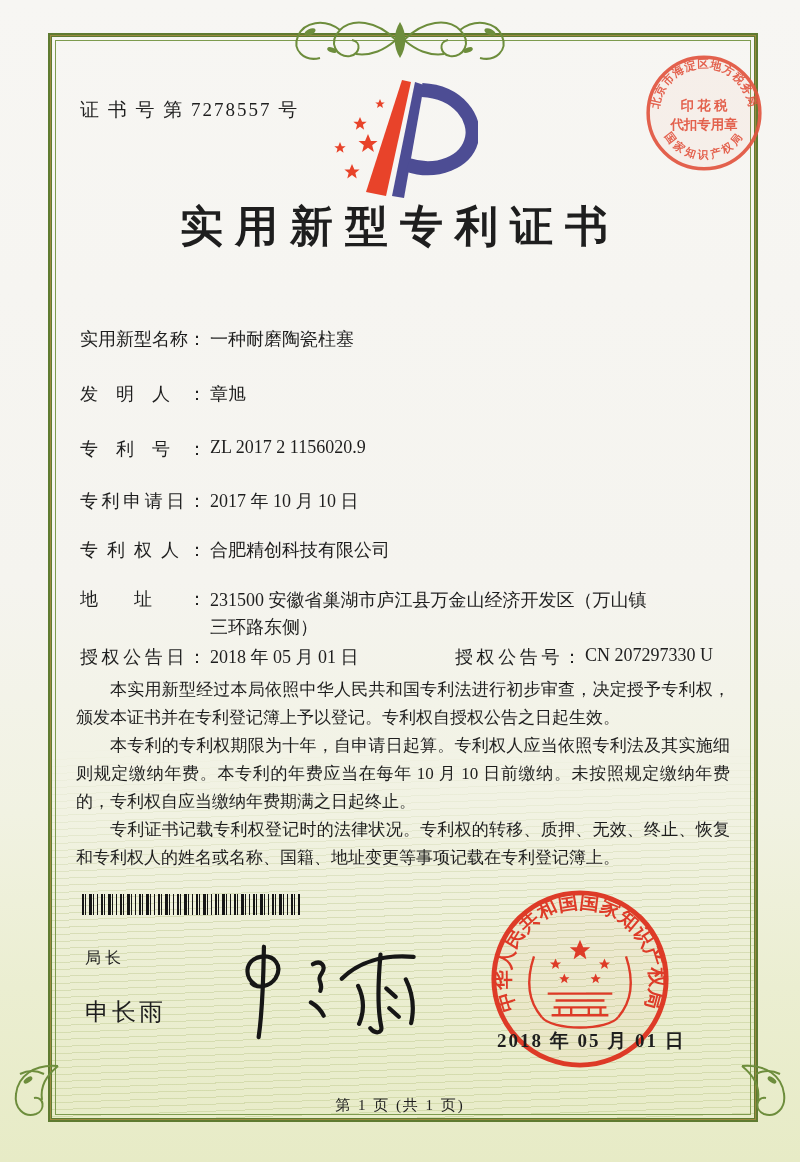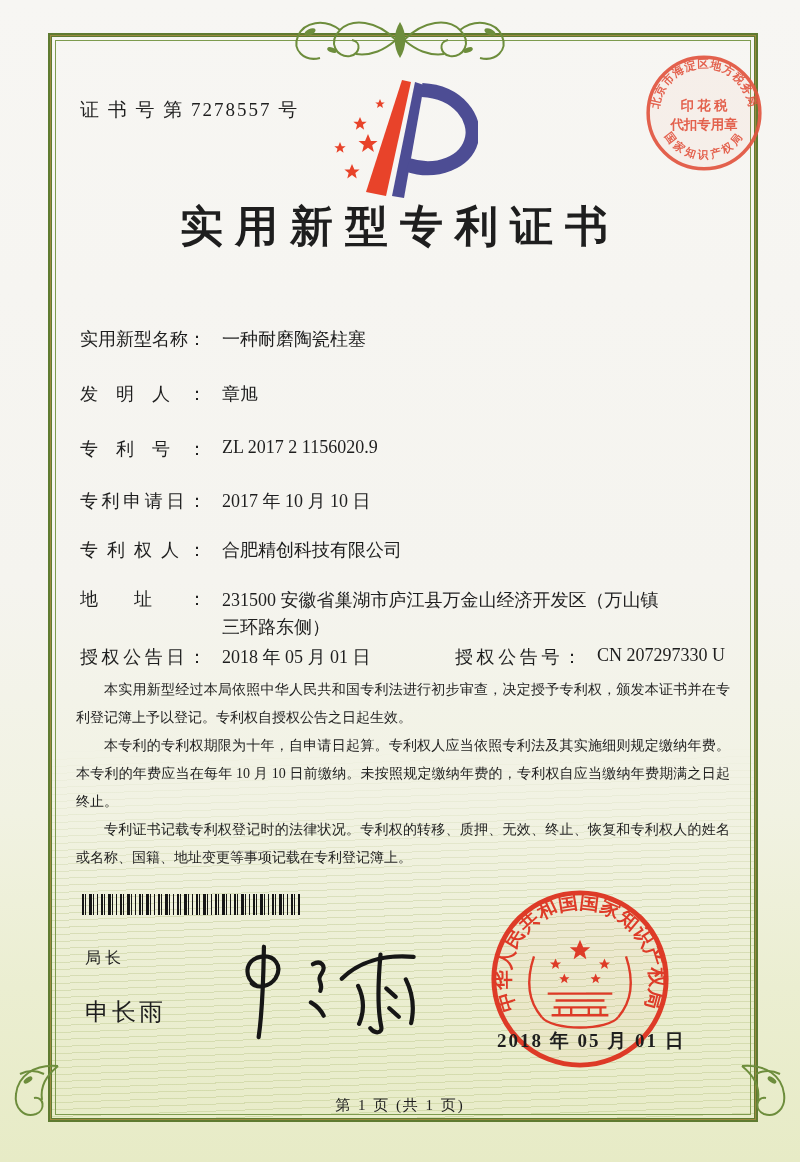--- a/index.html
+++ b/index.html
@@ -20,23 +20,23 @@
     border:4px solid #5f7b31;box-sizing:border-box;z-index:1;
   }
   .frame::before{content:"";position:absolute;inset:3px;border:1px solid #7d9b4e;}
   .frame::after{content:"";position:absolute;inset:-2px;border:1px solid #9a8a40;}
   .abs{position:absolute;}
   .cert-no{left:80px;top:97px;font-size:19px;letter-spacing:2px;z-index:3;}
   .title{left:0;top:198px;width:100%;text-align:center;font-size:43px;font-weight:700;letter-spacing:12px;z-index:3;}
   .row{position:absolute;left:80px;font-size:18px;z-index:3;white-space:nowrap;}
   .row.wrap{white-space:normal;}
   .f-label{display:inline-block;width:126px;text-align:justify;text-align-last:justify;vertical-align:top;}
-  .f-value{margin-left:16px;}
+  .f-value{margin-left:4px;}
   .row.wrap .f-value{display:inline-block;width:452px;vertical-align:top;line-height:27px;}
-  .paras{left:76px;top:676px;width:654px;font-size:14px;line-height:28px;text-align:justify;z-index:3;}
+  .paras{left:76px;top:676px;width:654px;font-size:17px;line-height:28px;text-align:justify;z-index:3;}
   .paras p{margin:0;text-indent:2em;}
   .barcode{left:82px;top:894px;width:218px;height:21px;z-index:3;
     background:repeating-linear-gradient(90deg,#151515 0 2px,transparent 2px 3px,#151515 3px 4px,transparent 4px 7px,#151515 7px 10px,transparent 10px 11px,#151515 11px 12px,transparent 12px 15px,#151515 15px 16px,transparent 16px 19px);}
   .signer-title{left:85px;top:948px;font-size:16px;letter-spacing:4px;z-index:3;font-family:Liberation Sans, sans-serif;}
   .signer-name{left:85px;top:996px;font-size:24px;letter-spacing:3px;z-index:3;font-family:"Liberation Sans","DejaVu Sans",sans-serif;}
   .sig-svg{left:210px;top:930px;z-index:3;}
   .seal-svg{left:487px;top:886px;z-index:4;opacity:0.92;}
   .seal-date{left:497px;top:1028px;font-size:19px;font-weight:600;letter-spacing:2px;z-index:5;}
   .footer{left:0;top:1082px;width:100%;text-align:center;font-size:15px;letter-spacing:2px;z-index:3;margin-top:14px;}
   .logo-svg{left:322px;top:76px;z-index:3;}

